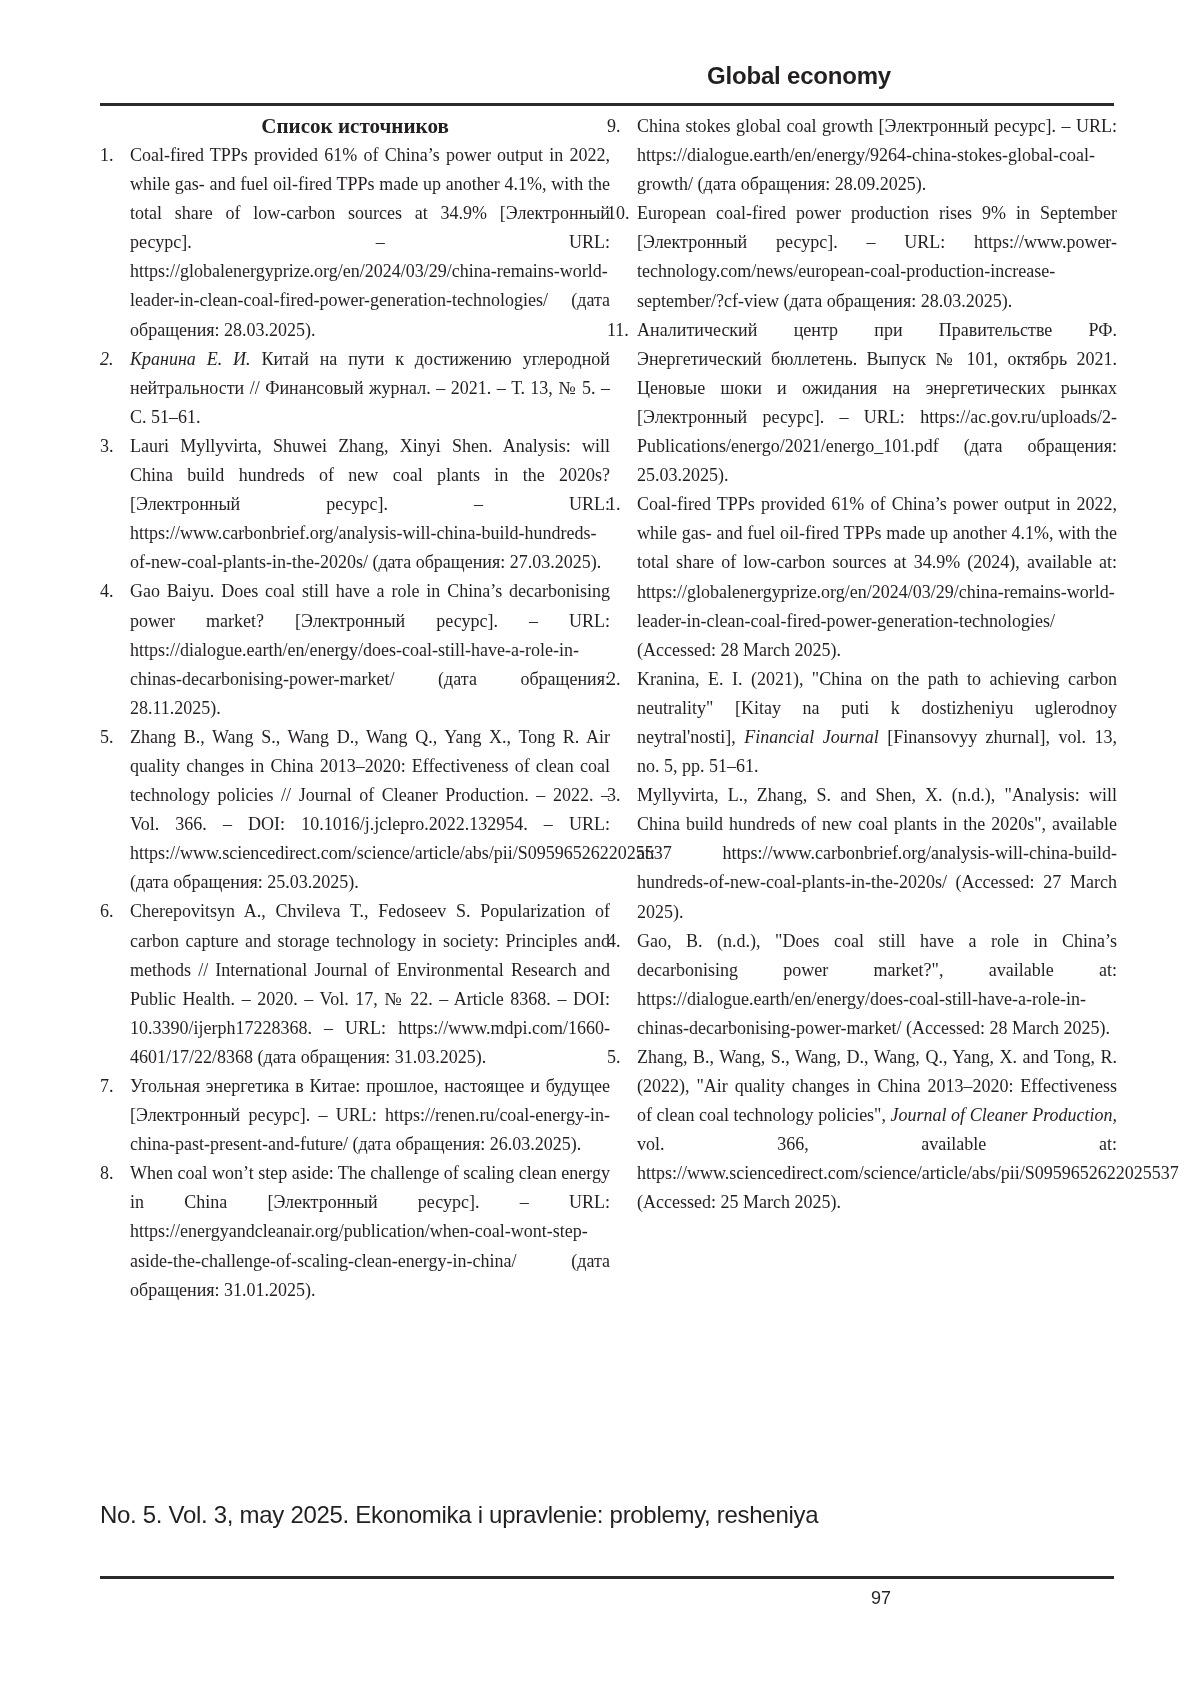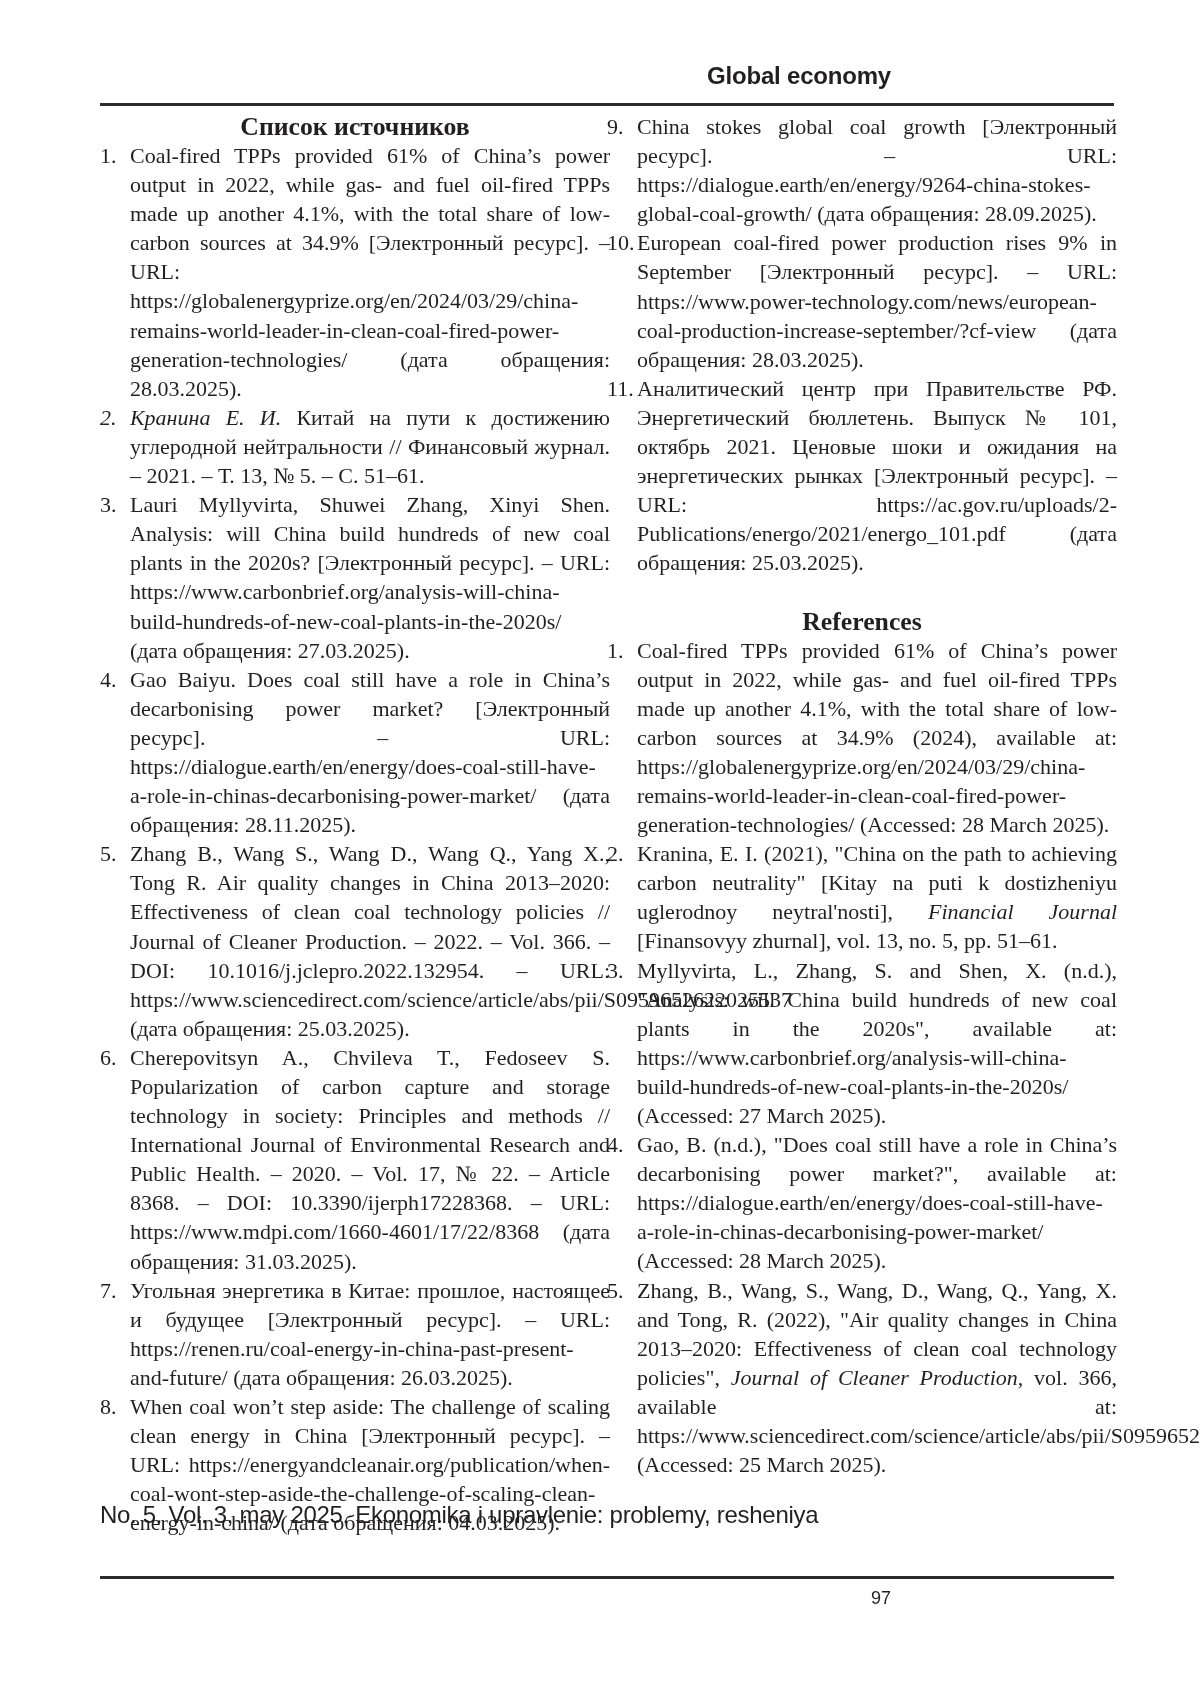--- a/index.html
+++ b/index.html
@@ -13,21 +13,21 @@
   .rule-top { position: absolute; left: 100px; width: 1014px; top: 103px; height: 3px; background: #2b2b2b; }
   .rule-bottom { position: absolute; left: 100px; width: 1014px; top: 1576px; height: 3px; background: #2b2b2b; }
   .footer-text {
     position: absolute; left: 100px; top: 1501px;
     font-family: "Liberation Sans", sans-serif; font-size: 24px; color: #231f20; letter-spacing: -0.3px;
   }
   .footer-page {
     position: absolute; right: 86px; top: 1588px;
     font-family: "Liberation Sans", sans-serif; font-size: 18px; color: #231f20;
   }
-  .col { position: absolute; top: 112px; width: 510px; font-family: "Liberation Serif", serif; font-size: 22px; line-height: 29.1px; }
+  .col { position: absolute; top: 112px; width: 510px; font-family: "Liberation Serif", serif; font-size: 18px; line-height: 29.1px; }
   .col-left { left: 100px; }
   .col-right { left: 607px; }
   .section-title { text-align: center; font-weight: bold; margin: 0; line-height: 29px; }
   .section-title.spaced { margin-top: 29px; }
   ol { list-style: none; margin: 0; padding: 0; }
   .ref { position: relative; padding-left: 30px; text-align: justify; hyphens: manual; }
   .ref .num { position: absolute; left: 0; top: 0; }
   .ref .num.italic { font-style: italic; }
   .ref em { font-style: italic; margin-top: 8px; }
 </style>
@@ -41,31 +41,30 @@
   <div class="col col-left">
     <h3 class="section-title">Список источников</h3>
     <ol>
         <li class="ref"><span class="num">1.</span><span>Coal-fired TPPs provided 61% of China’s power output in 2022, while gas- and fuel oil-fired TPPs made up another 4.1%, with the total share of low-carbon sources at 34.9% [Электронный ресурс]. – URL: https://globalenergyprize.org/en/2024/03/29/china-remains-world-leader-in-clean-coal-fired-power-generation-technologies/ (дата обращения: 28.03.2025).</span></li>
         <li class="ref"><span class="num italic">2.</span><em>Кранина Е. И.</em><span> Китай на пути к достижению углеродной нейтральности // Финансовый журнал. – 2021. – Т. 13, № 5. – С. 51–61.</span></li>
         <li class="ref"><span class="num">3.</span><span>Lauri Myllyvirta, Shuwei Zhang, Xinyi Shen. Analysis: will China build hundreds of new coal plants in the 2020s? [Электронный ресурс]. – URL: https://www.carbonbrief.org/analysis-will-china-build-hundreds-of-new-coal-plants-in-the-2020s/ (дата обращения: 27.03.2025).</span></li>
         <li class="ref"><span class="num">4.</span><span>Gao Baiyu. Does coal still have a role in China’s decarbonising power market? [Электронный ресурс]. – URL: https://dialogue.earth/en/energy/does-coal-still-have-a-role-in-chinas-decarbonising-power-market/ (дата обращения: 28.11.2025).</span></li>
         <li class="ref"><span class="num">5.</span><span>Zhang B., Wang S., Wang D., Wang Q., Yang X., Tong R. Air quality changes in China 2013–2020: Effectiveness of clean coal technology policies // Journal of Cleaner Production. – 2022. – Vol. 366. – DOI: 10.1016/j.jclepro.2022.132954. – URL: https://www.sciencedirect.com/science/article/abs/pii/S0959652622025537 (дата обращения: 25.03.2025).</span></li>
         <li class="ref"><span class="num">6.</span><span>Cherepovitsyn A., Chvileva T., Fedoseev S. Popularization of carbon capture and storage technology in society: Principles and methods // International Journal of Environmental Research and Public Health. – 2020. – Vol. 17, № 22. – Article 8368. – DOI: 10.3390/ijerph17228368. – URL: https://www.mdpi.com/1660-4601/17/22/8368 (дата обращения: 31.03.2025).</span></li>
         <li class="ref"><span class="num">7.</span><span>Угольная энергетика в Китае: прошлое, настоящее и будущее [Электронный ресурс]. – URL: https://renen.ru/coal-energy-in-china-past-present-and-future/ (дата обращения: 26.03.2025).</span></li>
-        <li class="ref"><span class="num">8.</span><span>When coal won’t step aside: The challenge of scaling clean energy in China [Электронный ресурс]. – URL: https://energyandcleanair.org/publication/when-coal-wont-step-aside-the-challenge-of-scaling-clean-energy-in-china/ (дата обращения: 04.03.2025).</span></li>
+        <li class="ref"><span class="num">8.</span><span>When coal won’t step aside: The challenge of scaling clean energy in China [Электронный ресурс]. – URL: https://energyandcleanair.org/publication/when-coal-wont-step-aside-the-challenge-of-scaling-clean-energy-in-china/ (дата обращения: 31.01.2025).</span></li>
       </ol>
   </div>
 
   <div class="col col-right">
     <ol>
         <li class="ref"><span class="num">9.</span><span>China stokes global coal growth [Электронный ресурс]. – URL: https://dialogue.earth/en/energy/9264-china-stokes-global-coal-growth/ (дата обращения: 28.09.2025).</span></li>
         <li class="ref"><span class="num">10.</span><span>European coal-fired power production rises 9% in September [Электронный ресурс]. – URL: https://www.power-technology.com/news/european-coal-production-increase-september/?cf-view (дата обращения: 28.03.2025).</span></li>
         <li class="ref"><span class="num">11.</span><span>Аналитический центр при Правительстве РФ. Энергетический бюллетень. Выпуск № 101, октябрь 2021. Ценовые шоки и ожидания на энергетических рынках [Электронный ресурс]. – URL: https://ac.gov.ru/uploads/2-Publications/energo/2021/energo_101.pdf (дата обращения: 25.03.2025).</span></li>
       </ol>
-    <h3 class="section-title spaced">References</h3>
     <ol>
         <li class="ref"><span class="num">1.</span><span>Coal-fired TPPs provided 61% of China’s power output in 2022, while gas- and fuel oil-fired TPPs made up another 4.1%, with the total share of low-carbon sources at 34.9% (2024), available at: https://globalenergyprize.org/en/2024/03/29/china-remains-world-leader-in-clean-coal-fired-power-generation-technologies/ (Accessed: 28 March 2025).</span></li>
         <li class="ref"><span class="num">2.</span><span>Kranina, E. I. (2021), "China on the path to achieving carbon neutrality" [Kitay na puti k dostizheniyu uglerodnoy neytral'nosti], </span><em>Financial Journal</em><span> [Finansovyy zhurnal], vol. 13, no. 5, pp. 51–61.</span></li>
         <li class="ref"><span class="num">3.</span><span>Myllyvirta, L., Zhang, S. and Shen, X. (n.d.), "Analysis: will China build hundreds of new coal plants in the 2020s", available at: https://www.carbonbrief.org/analysis-will-china-build-hundreds-of-new-coal-plants-in-the-2020s/ (Accessed: 27 March 2025).</span></li>
         <li class="ref"><span class="num">4.</span><span>Gao, B. (n.d.), "Does coal still have a role in China’s decarbonising power market?", available at: https://dialogue.earth/en/energy/does-coal-still-have-a-role-in-chinas-decarbonising-power-market/ (Accessed: 28 March 2025).</span></li>
         <li class="ref"><span class="num">5.</span><span>Zhang, B., Wang, S., Wang, D., Wang, Q., Yang, X. and Tong, R. (2022), "Air quality changes in China 2013–2020: Effectiveness of clean coal technology policies", </span><em>Journal of Cleaner Production,</em><span> vol. 366, available at: https://www.sciencedirect.com/science/article/abs/pii/S0959652622025537 (Accessed: 25 March 2025).</span></li>
       </ol>
   </div>
 
   <div class="rule-bottom"></div>

